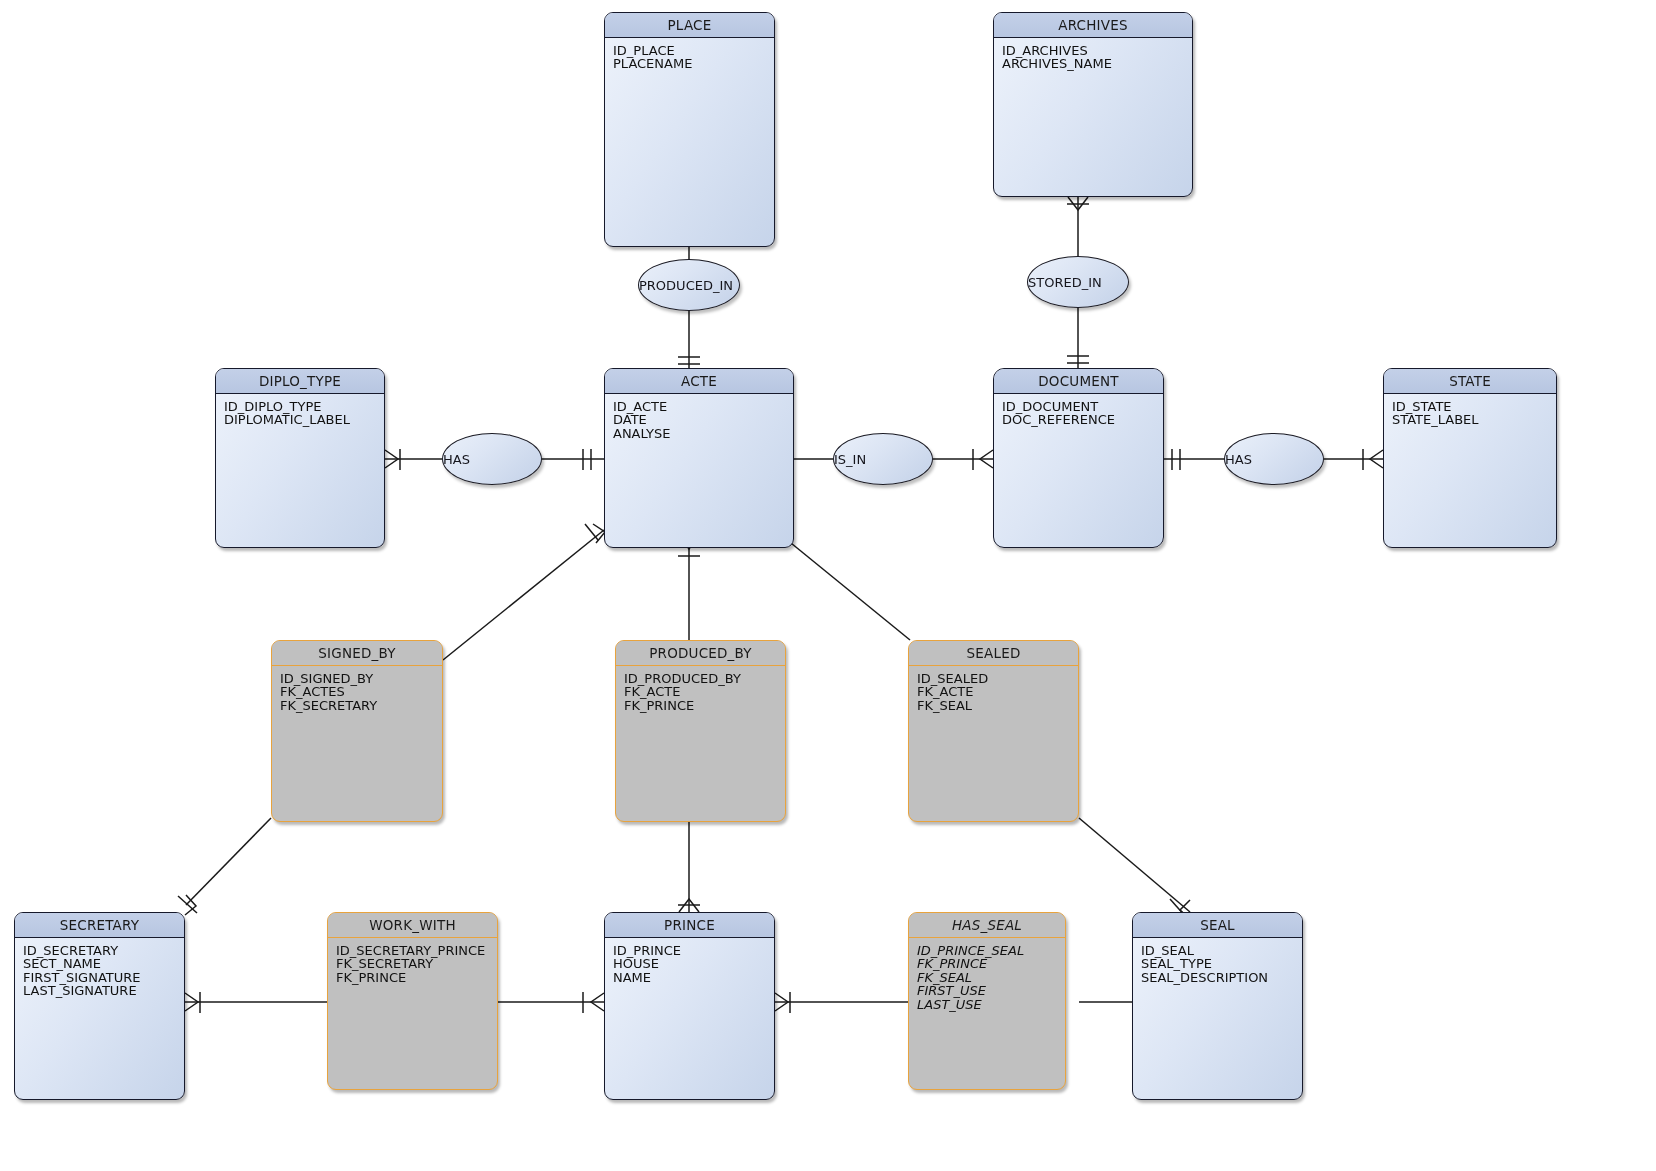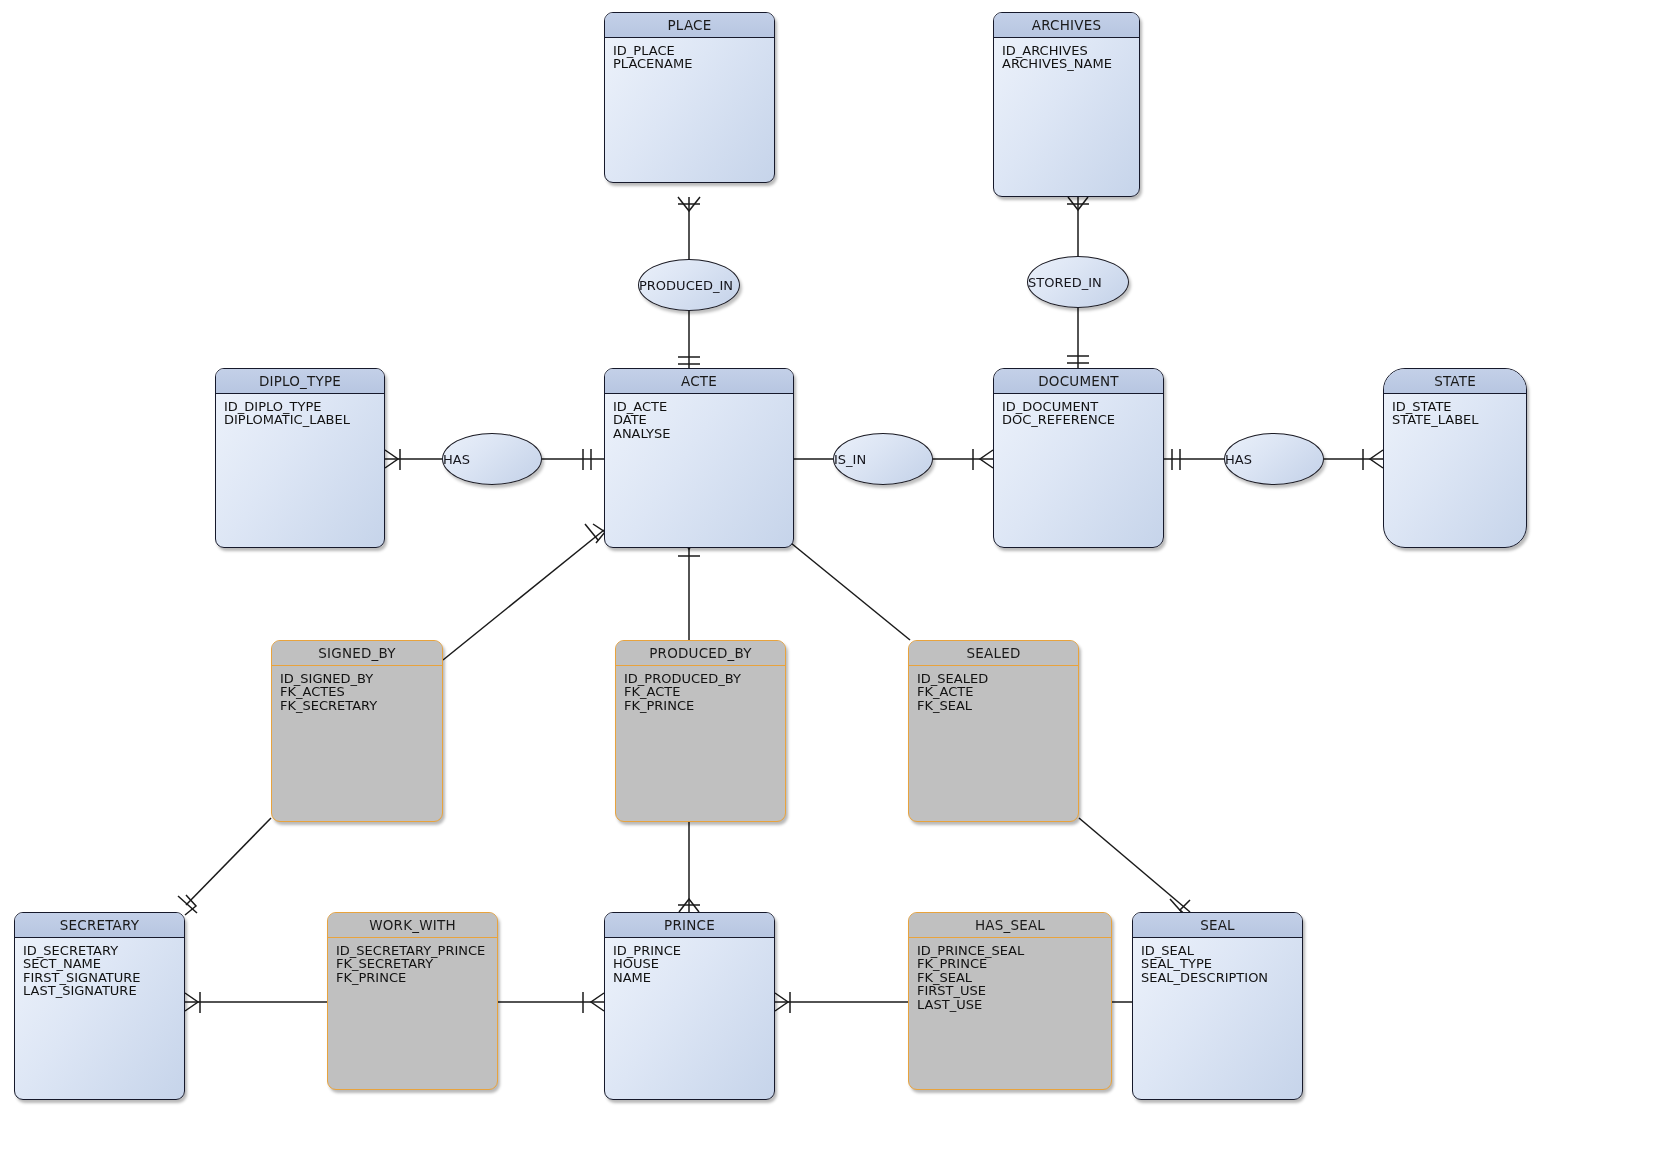--- a/index.html
+++ b/index.html
@@ -154,28 +154,28 @@
       <line x1="790" y1="992" x2="790" y2="1013"></line>
 
       <line x1="1079" y1="1002" x2="1188" y2="1002"></line>
       <path d="M1188,993 L1175,1002 L1188,1011"></path>
       <line x1="1168" y1="992" x2="1168" y2="1013"></line>
 
     </g>
   </svg>
 
   <div id="shapes">
-      <div class="entity strong" style="left: 604px; top: 12px; width: 171px; height: 171px;">
+      <div class="entity strong" style="left: 604px; top: 12px; width: 171px; height: 235px;">
         <div class="hdr">PLACE</div>
         <div class="attrs">
           <div>ID_PLACE</div>
           <div>PLACENAME</div>
         </div>
       </div>
-      <div class="entity strong" style="left: 993px; top: 12px; width: 147px; height: 185px;">
+      <div class="entity strong" style="left: 993px; top: 12px; width: 200px; height: 185px;">
         <div class="hdr">ARCHIVES</div>
         <div class="attrs">
           <div>ID_ARCHIVES</div>
           <div>ARCHIVES_NAME</div>
         </div>
       </div>
       <div class="entity strong" style="left: 215px; top: 368px; width: 170px; height: 180px;">
         <div class="hdr">DIPLO_TYPE</div>
         <div class="attrs">
           <div>ID_DIPLO_TYPE</div>
@@ -190,21 +190,21 @@
           <div>ANALYSE</div>
         </div>
       </div>
       <div class="entity strong" style="left: 993px; top: 368px; width: 171px; height: 180px; border-radius: 11px;">
         <div class="hdr">DOCUMENT</div>
         <div class="attrs">
           <div>ID_DOCUMENT</div>
           <div>DOC_REFERENCE</div>
         </div>
       </div>
-      <div class="entity strong" style="left: 1383px; top: 368px; width: 144px; height: 180px; border-radius: 22px;">
+      <div class="entity strong" style="left: 1383px; top: 368px; width: 174px; height: 180px;">
         <div class="hdr">STATE</div>
         <div class="attrs">
           <div>ID_STATE</div>
           <div>STATE_LABEL</div>
         </div>
       </div>
       <div class="entity assoc" style="left: 271px; top: 640px; width: 172px; height: 182px;">
         <div class="hdr">SIGNED_BY</div>
         <div class="attrs">
           <div>ID_SIGNED_BY</div>
@@ -246,21 +246,21 @@
         </div>
       </div>
       <div class="entity strong" style="left: 604px; top: 912px; width: 171px; height: 188px;">
         <div class="hdr">PRINCE</div>
         <div class="attrs">
           <div>ID_PRINCE</div>
           <div>HOUSE</div>
           <div>NAME</div>
         </div>
       </div>
-      <div class="entity assoc" style="left: 908px; top: 912px; width: 204px; height: 178px;">
+      <div class="entity assoc" style="left: 908px; top: 912px; width: 158px; height: 178px; font-style: italic;">
         <div class="hdr">HAS_SEAL</div>
         <div class="attrs">
           <div>ID_PRINCE_SEAL</div>
           <div>FK_PRINCE</div>
           <div>FK_SEAL</div>
           <div>FIRST_USE</div>
           <div>LAST_USE</div>
         </div>
       </div>
       <div class="entity strong" style="left: 1132px; top: 912px; width: 171px; height: 188px;">

